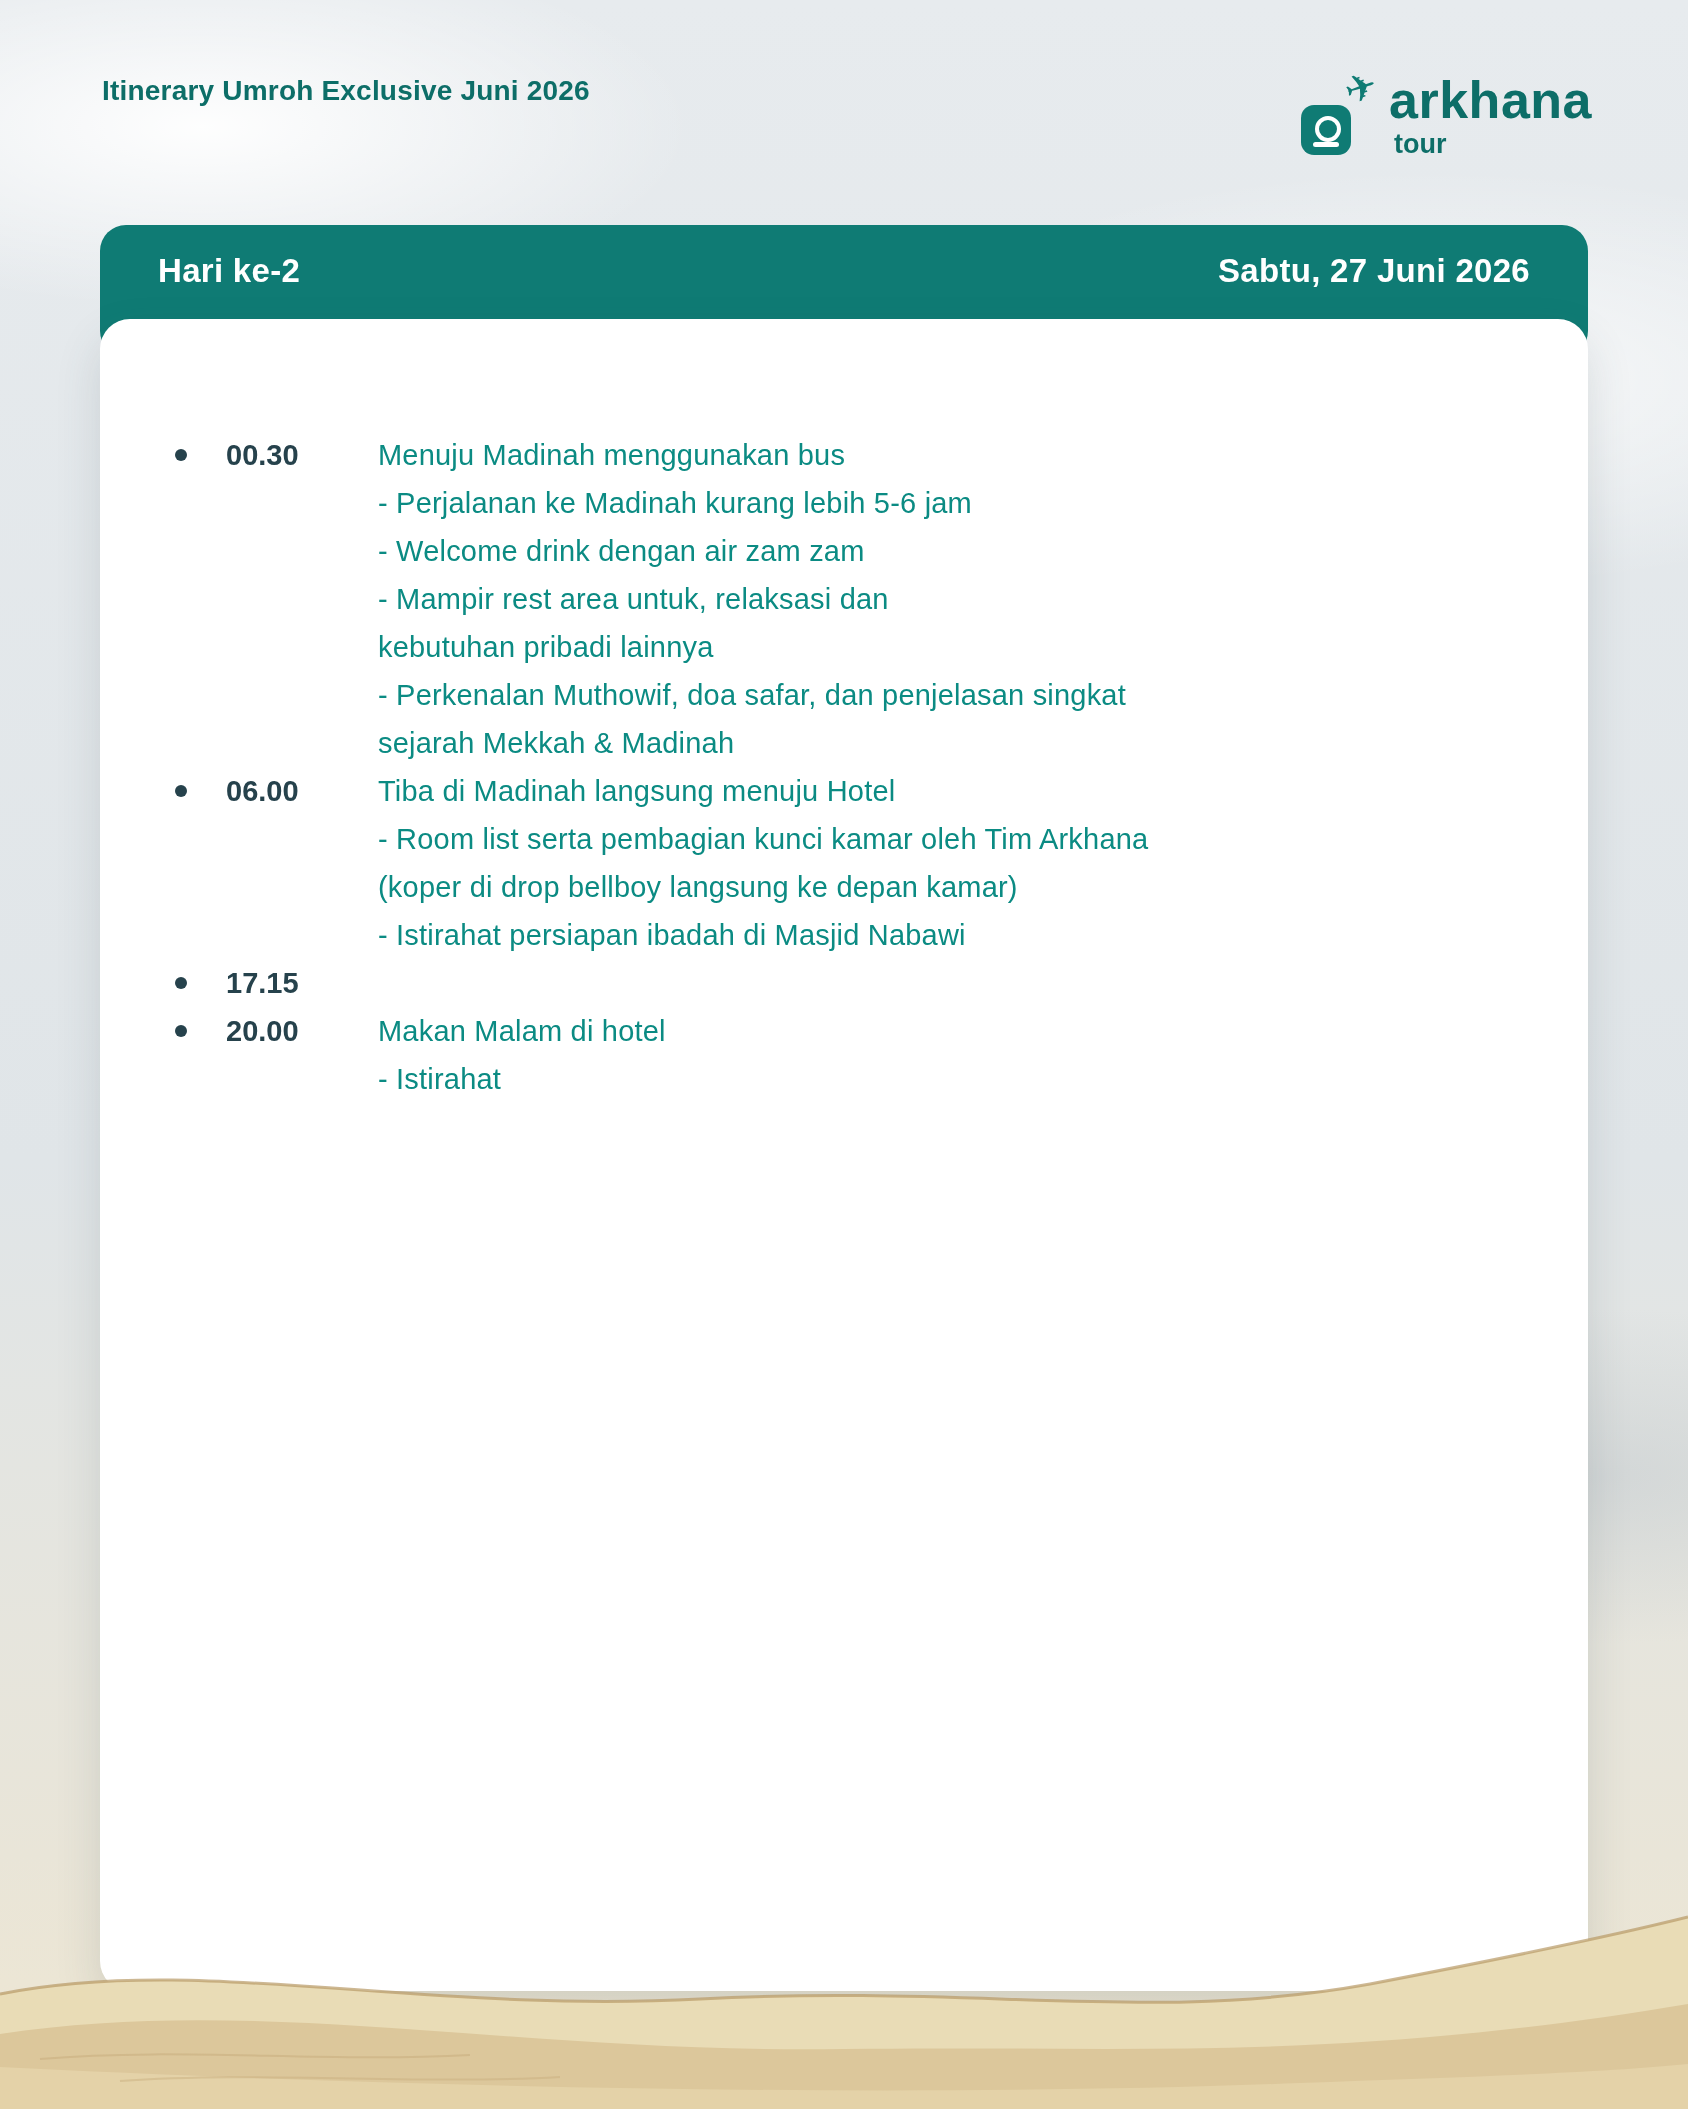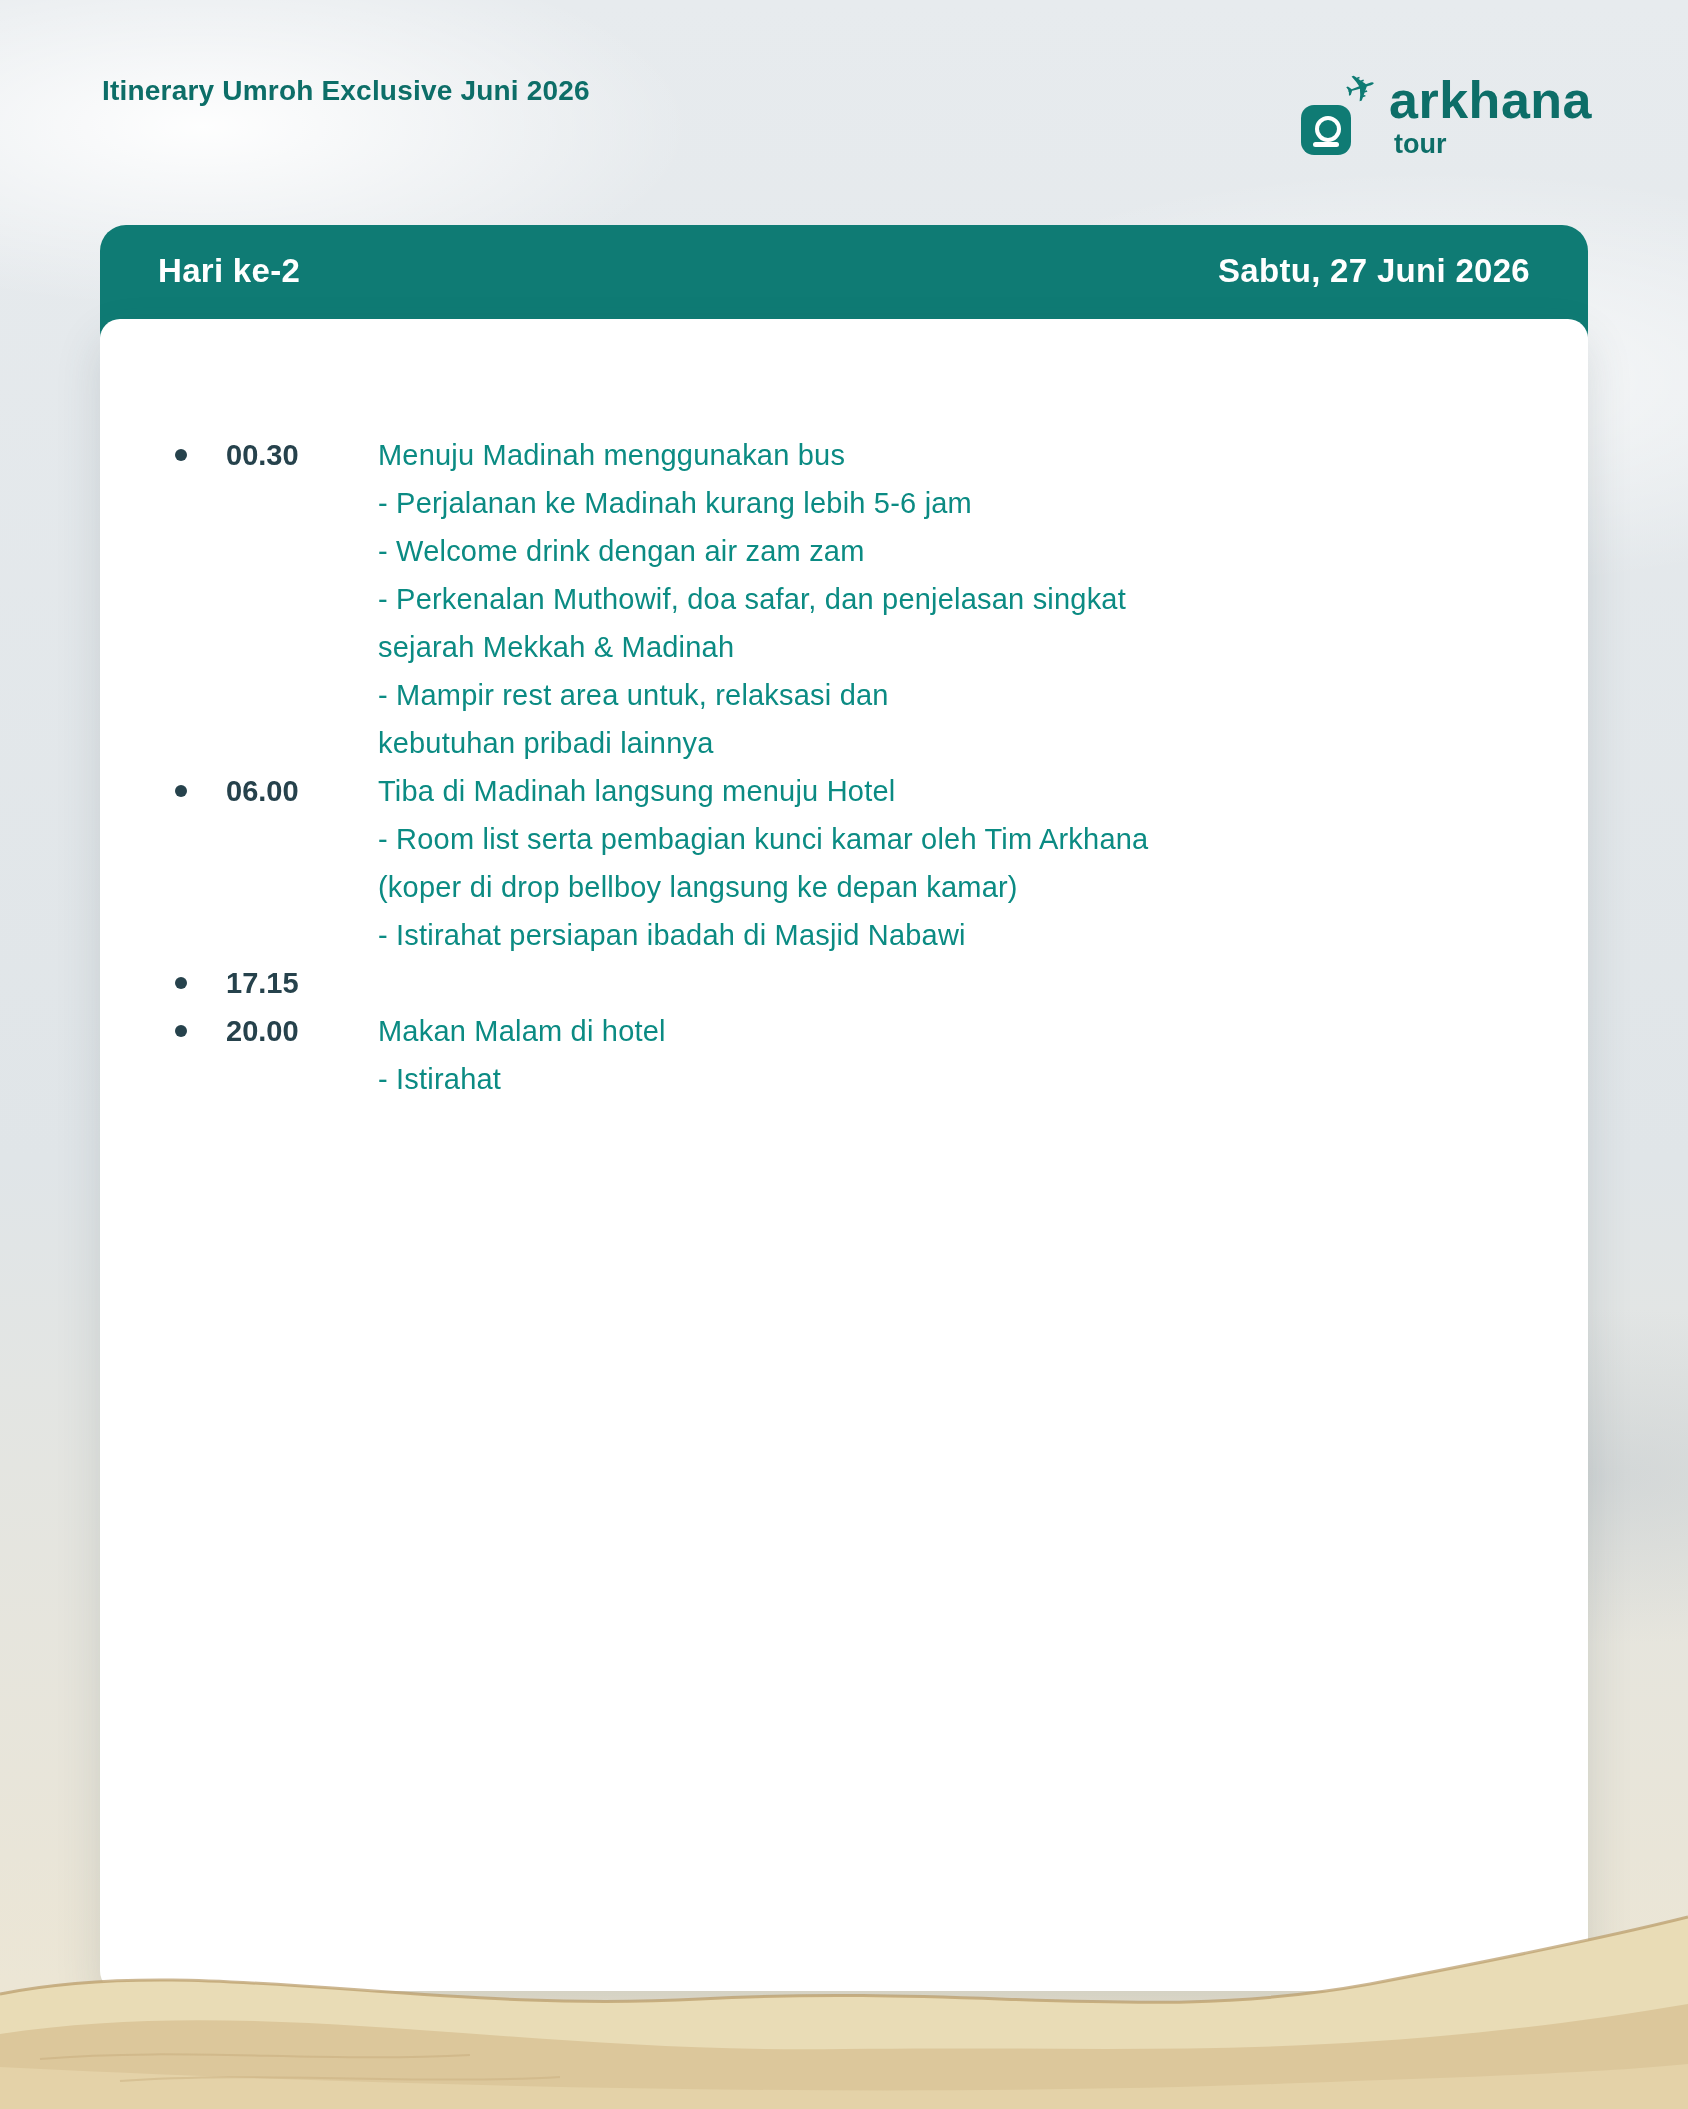--- a/index.html
+++ b/index.html
@@ -50,21 +50,21 @@
   .logo-sub{font-size:27px;font-weight:700;color:var(--teal-dark);margin-top:5px;margin-left:5px;}
 
   
   .band{position:absolute;left:100px;right:100px;top:225px;}
   .day-bar{
     background:var(--teal);border-radius:26px;height:132px;
     display:flex;justify-content:space-between;align-items:flex-start;
     padding:27px 58px 0 58px;color:#ffffff;font-size:33px;font-weight:700;letter-spacing:.3px;text-align:center;
   }
   .card{
-    position:relative;margin-top:-38px;background:#ffffff;border-radius:20px;
+    position:relative;margin-top:-38px;background:#ffffff;border-radius:30px;
     height:1672px;padding:112px 70px 0 70px;
     box-shadow:0 20px 45px rgba(60,80,90,0.16);
   }
   ul.itinerary{list-style:none;margin:0;padding:0;}
   .item{display:grid;grid-template-columns:56px 152px 1fr;align-items:start;}
   .dot{width:12px;height:12px;border-radius:50%;background:var(--dark);margin-top:18px;margin-left:5px;}
   .time{font-size:29px;font-weight:700;color:var(--dark);line-height:48px;}
   .body{color:var(--teal-text);font-size:29px;font-weight:400;line-height:48px;max-width:1060px;letter-spacing:.2px;}
   .title,.detail{white-space:pre-line;}
 
@@ -98,24 +98,24 @@
   </div>
   <div class="card">
     <ul class="itinerary" id="itinerary-list">
         <li class="item">
           <span class="dot"></span>
           <span class="time">00.30</span>
           <div class="body">
             <div class="title">Menuju Madinah menggunakan bus</div>
             <div class="detail">- Perjalanan ke Madinah kurang lebih 5-6 jam</div>
             <div class="detail">- Welcome drink dengan air zam zam</div>
+            <div class="detail">- Mampir rest area untuk, relaksasi dan
+kebutuhan pribadi lainnya</div>
             <div class="detail">- Perkenalan Muthowif, doa safar, dan penjelasan singkat
 sejarah Mekkah &amp; Madinah</div>
-            <div class="detail">- Mampir rest area untuk, relaksasi dan
-kebutuhan pribadi lainnya</div>
           </div>
         </li>
         <li class="item">
           <span class="dot"></span>
           <span class="time">06.00</span>
           <div class="body">
             <div class="title">Tiba di Madinah langsung menuju Hotel</div>
             <div class="detail">- Room list serta pembagian kunci kamar oleh Tim Arkhana
 (koper di drop bellboy langsung ke depan kamar)</div>
             <div class="detail">- Istirahat persiapan ibadah di Masjid Nabawi</div>

